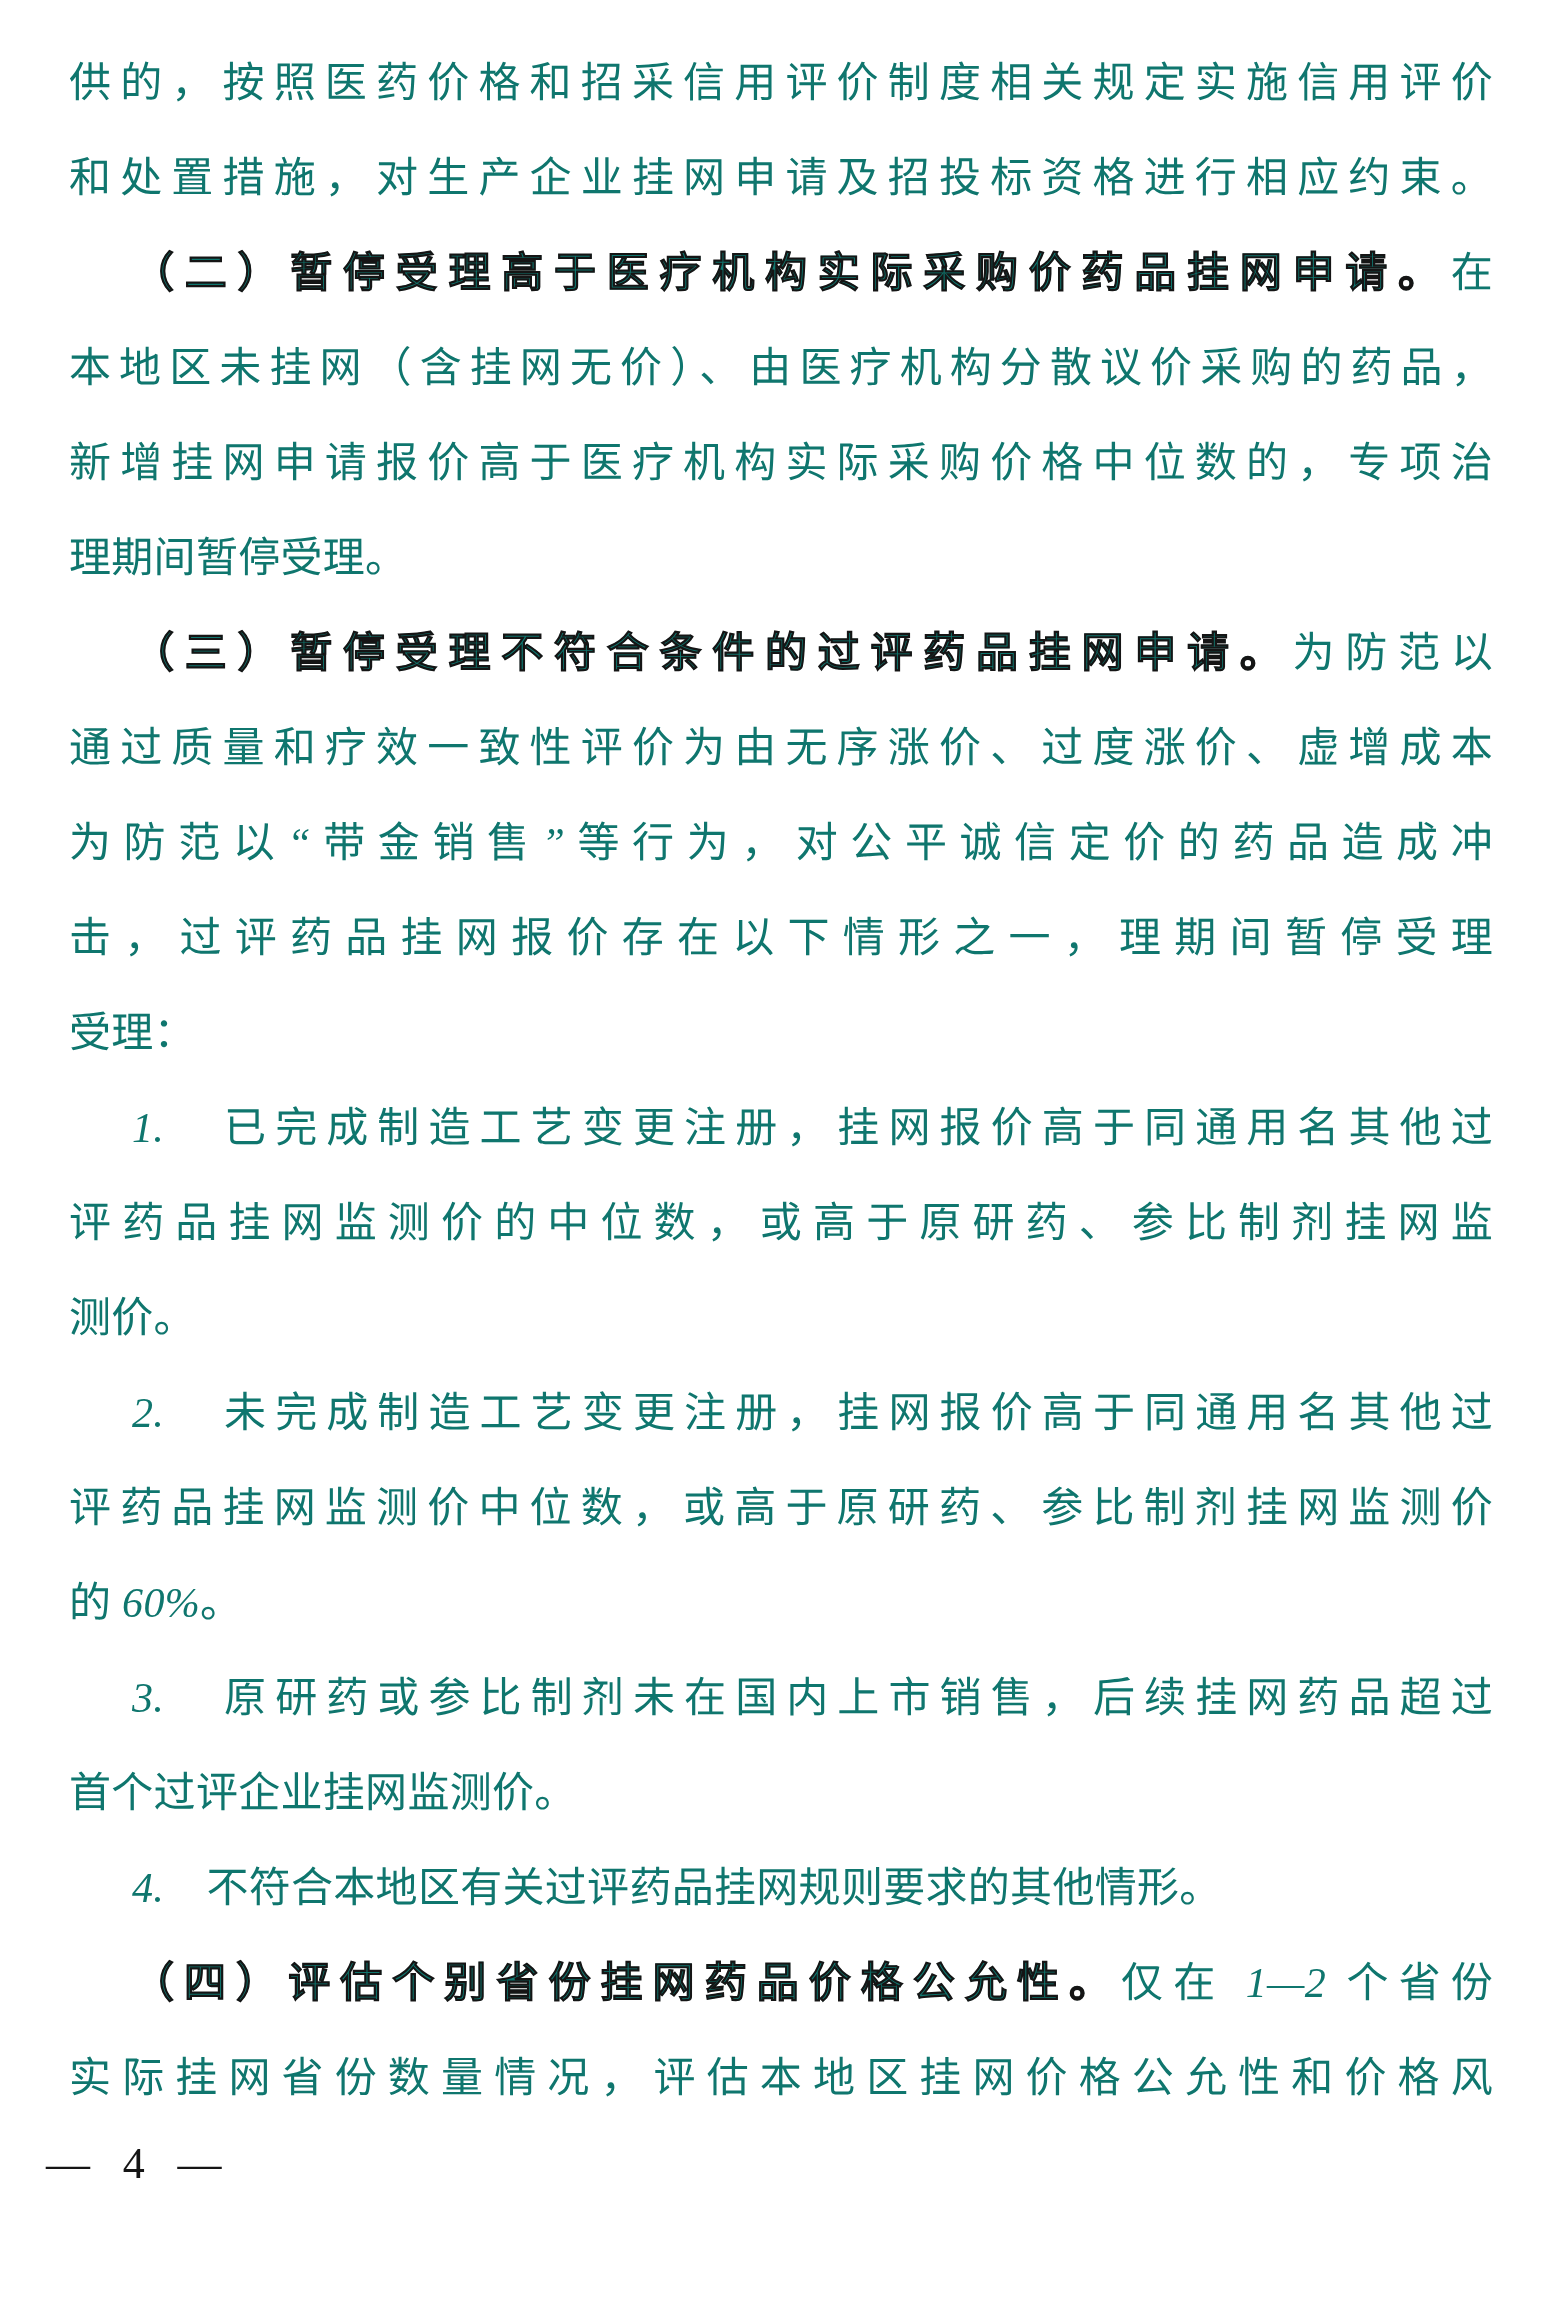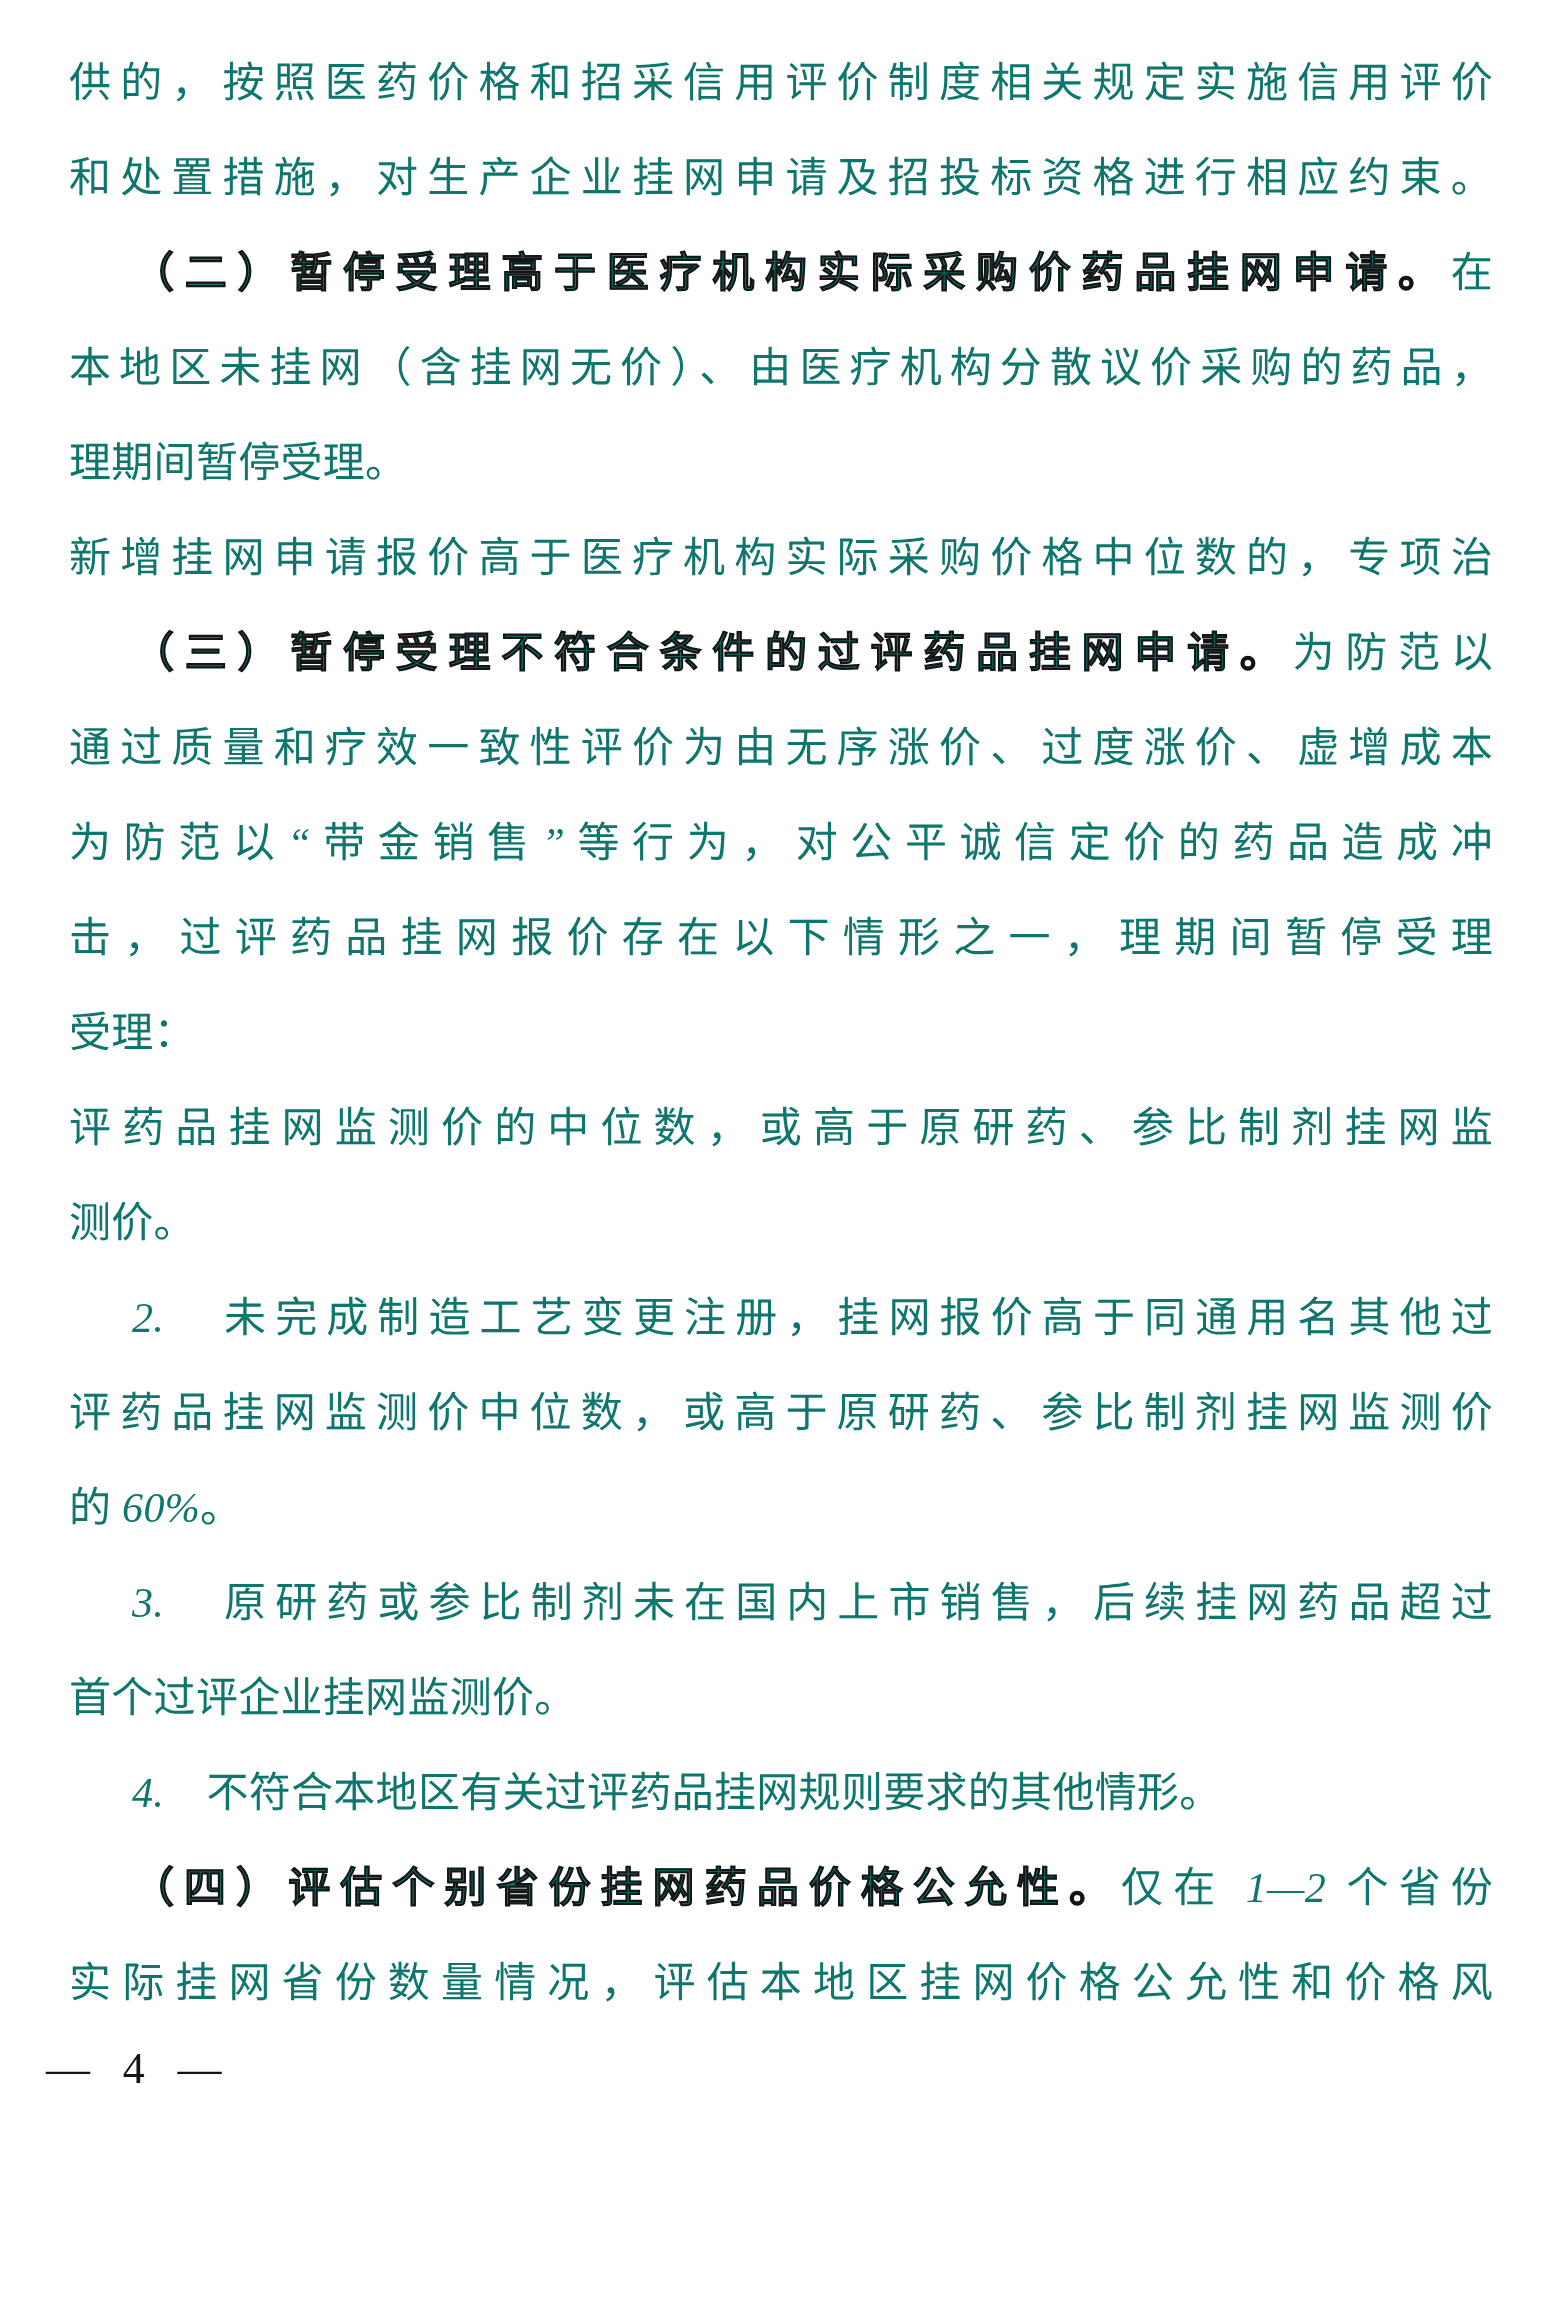--- a/index.html
+++ b/index.html
@@ -57,27 +57,28 @@
 </style>
 </head>
 <body>
 
 <div class="page" style="background: rgb(255, 255, 255); color: rgb(21, 21, 21);">
   <div class="doc-body">
       <div class="line fill"><span class="seg">供的，按照医药价格和招采信用评价制度相关规定实施信用评价</span></div>
       <div class="line fill"><span class="seg">和处置措施，对生产企业挂网申请及招投标资格进行相应约束。</span></div>
       <div class="line indent fill"><span class="seg bold">（二）暂停受理高于医疗机构实际采购价药品挂网申请。</span><span class="seg">在</span></div>
       <div class="line fill"><span class="seg">本地区未挂网（含挂网无价）、由医疗机构分散议价采购的药品，</span></div>
+      <div class="line fill"><span class="seg">新增挂网申请报价高于医疗机构实际采购价格中位数的，专项治</span></div>
       <div class="line"><span class="seg">理期间暂停受理。</span></div>
-      <div class="line fill"><span class="seg">新增挂网申请报价高于医疗机构实际采购价格中位数的，专项治</span></div>
       <div class="line indent fill"><span class="seg bold">（三）暂停受理不符合条件的过评药品挂网申请。</span><span class="seg">为防范以</span></div>
       <div class="line fill"><span class="seg">通过质量和疗效一致性评价为由无序涨价、过度涨价、虚增成本</span></div>
       <div class="line fill"><span class="seg">为防范以“带金销售”等行为，对公平诚信定价的药品造成冲</span></div>
       <div class="line fill"><span class="seg">击，过评药品挂网报价存在以下情形之一，理期间暂停受理</span></div>
       <div class="line"><span class="seg">受理：</span></div>
+      <div class="line indent fill"><span class="seg">1.　已完成制造工艺变更注册，挂网报价高于同通用名其他过</span></div>
       <div class="line fill"><span class="seg">评药品挂网监测价的中位数，或高于原研药、参比制剂挂网监</span></div>
       <div class="line"><span class="seg">测价。</span></div>
       <div class="line indent fill"><span class="seg">2.　未完成制造工艺变更注册，挂网报价高于同通用名其他过</span></div>
       <div class="line fill"><span class="seg">评药品挂网监测价中位数，或高于原研药、参比制剂挂网监测价</span></div>
       <div class="line"><span class="seg">的 60%。</span></div>
       <div class="line indent fill"><span class="seg">3.　原研药或参比制剂未在国内上市销售，后续挂网药品超过</span></div>
       <div class="line"><span class="seg">首个过评企业挂网监测价。</span></div>
       <div class="line indent"><span class="seg">4.　不符合本地区有关过评药品挂网规则要求的其他情形。</span></div>
       <div class="line indent fill"><span class="seg bold">（四）评估个别省份挂网药品价格公允性。</span><span class="seg">仅在 1—2 个省份</span></div>
       <div class="line fill"><span class="seg">实际挂网省份数量情况，评估本地区挂网价格公允性和价格风</span></div>

